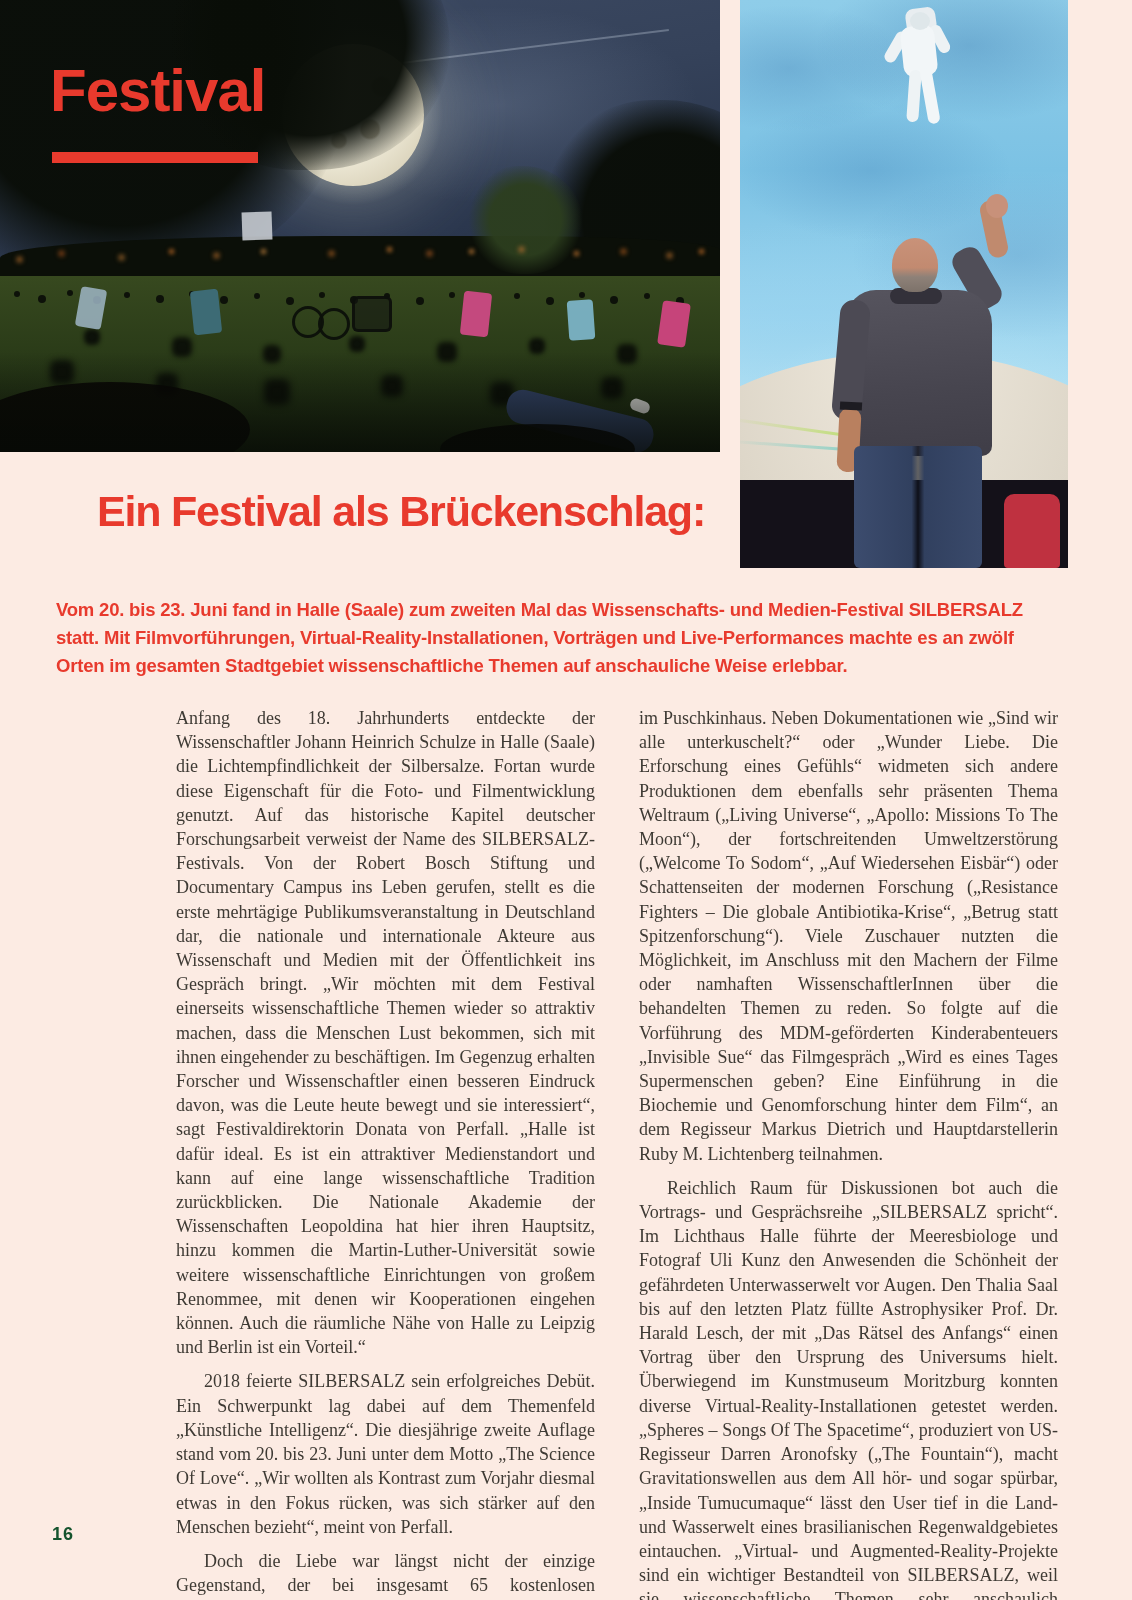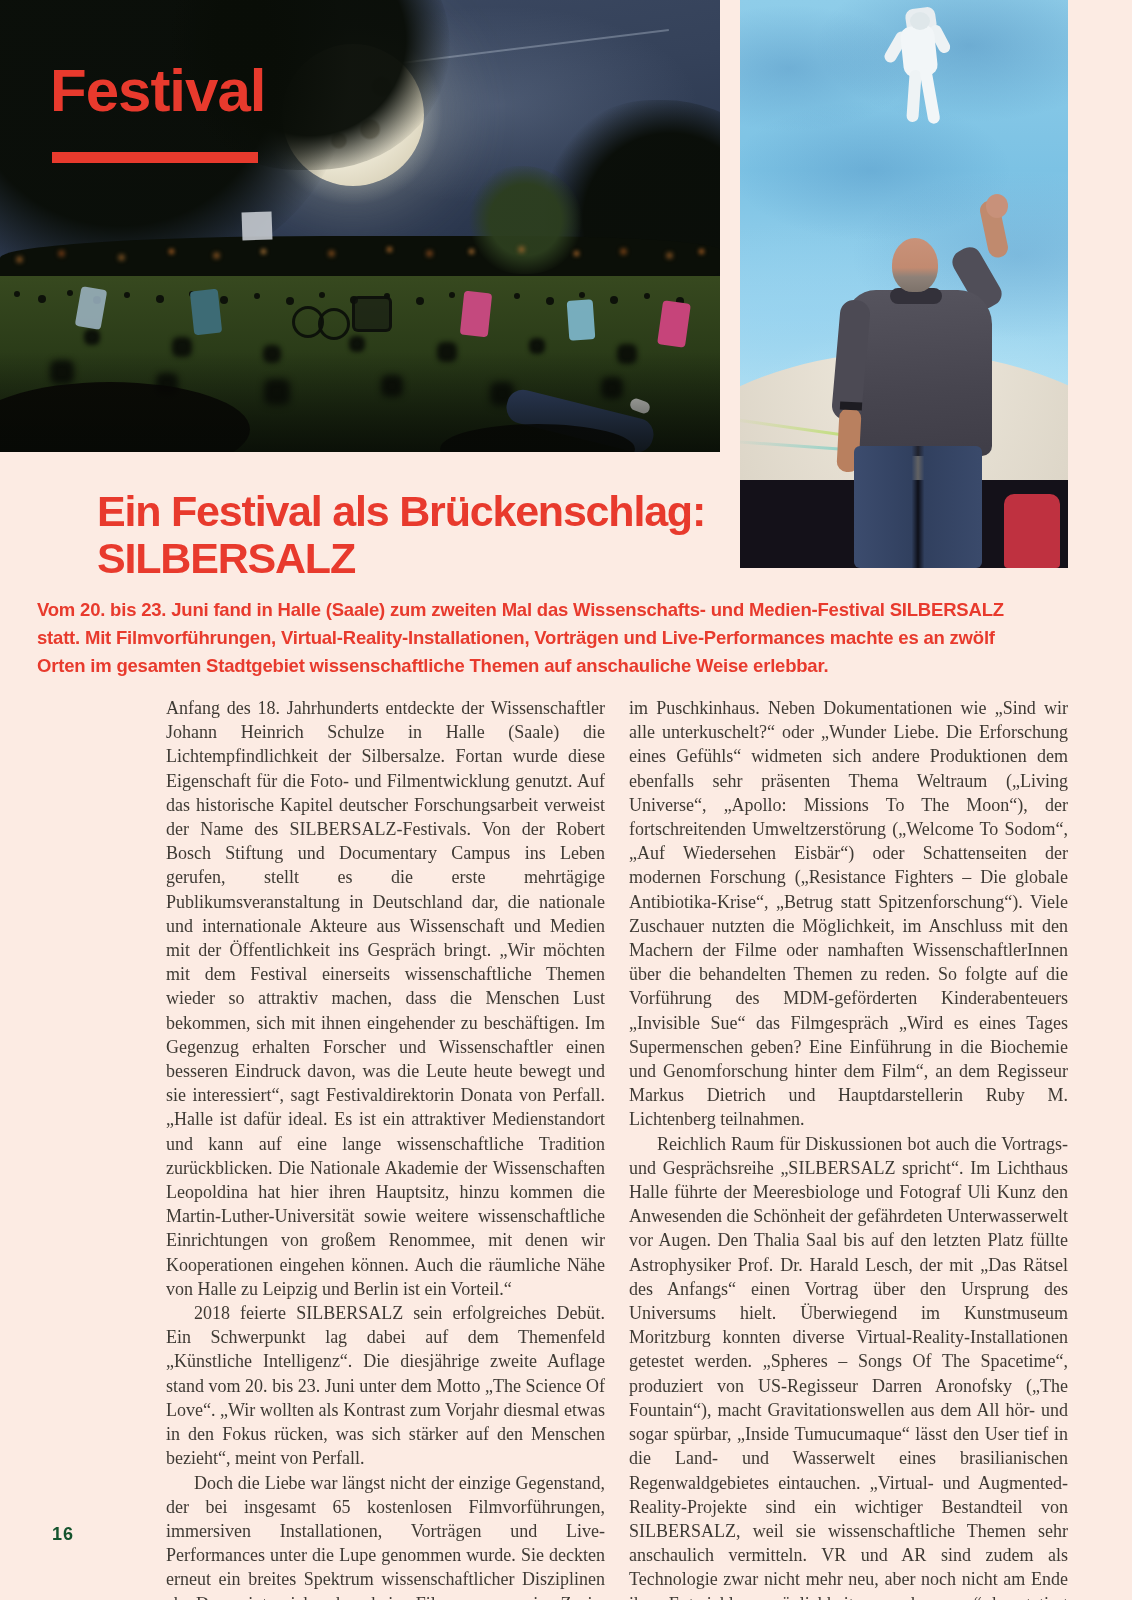--- a/index.html
+++ b/index.html
@@ -119,26 +119,26 @@
             background:linear-gradient(175deg,#56545e,#47454f 60%,#3f3d47);}
   .sp-armL-sleeve{left:96px;top:300px;width:30px;height:120px;background:#4c4a54;border-radius:14px;transform:rotate(5deg);}
   .sp-armL-fore{left:98px;top:408px;width:22px;height:64px;background:#b9805f;border-radius:10px;transform:rotate(3deg);}
   .sp-watch{left:100px;top:402px;width:22px;height:8px;background:#1d1c22;transform:rotate(3deg);}
   .sp-jeans{left:114px;top:446px;width:128px;height:122px;border-radius:6px;
             background:linear-gradient(90deg,#3c4c6e 0%,#31405f 45%,rgba(10,14,24,.6) 50%,#31405f 55%,#3a4a6b 100%);}
 
   
   .headline{position:absolute;left:52px;top:488px;color:#e83a2d;font-weight:bold;
             font-size:43px;line-height:47px;letter-spacing:-1.2px;margin-left:45px;}
-  .standfirst{position:absolute;left:37px;top:596px;width:985px;color:#e83a2d;font-weight:bold;
+  .standfirst{position:absolute;left:56px;top:596px;width:985px;color:#e83a2d;font-weight:bold;
               font-size:18.5px;line-height:28px;letter-spacing:-0.2px;}
   .article{position:absolute;left:166px;top:696px;width:902px;display:flex;gap:24px;
            font-family:"Liberation Serif",serif;color:#3e3a34;font-size:18px;line-height:24.2px;text-align:justify;}
   .col{width:439px;}
-  .article p{margin:0;}
+  .article p{margin:10px;}
   .article p.indent{text-indent:28px;}
   .pagenum{position:absolute;left:52px;top:1524px;font-size:18px;font-weight:bold;color:#14532d;letter-spacing:1px;}
 </style>
 </head>
 <body>
 
 <div class="page">
 
   <div class="photo-left">
     <div class="pl-sky"></div>
@@ -196,21 +196,20 @@
     <div class="sp sp-collar"></div>
     <div class="sp sp-head"></div>
     <div class="sp sp-armL-sleeve"></div>
     <div class="sp sp-armL-fore"></div>
     <div class="sp sp-watch"></div>
     <div class="sp sp-jeans"></div>
   </div>
 
   <div class="headline">
     <div>Ein Festival als Brückenschlag:</div>
-    <div>SILBERSALZ</div>
   </div>
 
   <div class="standfirst">Vom 20. bis 23. Juni fand in Halle (Saale) zum zweiten Mal das Wissenschafts- und Medien-Festival SILBERSALZ statt. Mit Filmvorführungen, Virtual-Reality-Installationen, Vorträgen und Live-Performances machte es an zwölf Orten im gesamten Stadtgebiet wissenschaftliche Themen auf anschauliche Weise erlebbar.</div>
 
   <div class="article">
     <div class="col">
       <p>Anfang des 18. Jahrhunderts entdeckte der Wissenschaftler Johann Heinrich Schulze in Halle (Saale) die Lichtempfindlichkeit der Silbersalze. Fortan wurde diese Eigenschaft für die Foto- und Filmentwicklung genutzt. Auf das historische Kapitel deutscher Forschungsarbeit verweist der Name des SILBERSALZ-Festivals. Von der Robert Bosch Stiftung und Documentary Campus ins Leben gerufen, stellt es die erste mehrtägige Publikumsveranstaltung in Deutschland dar, die nationale und internationale Akteure aus Wissenschaft und Medien mit der Öffentlichkeit ins Gespräch bringt. „Wir möchten mit dem Festival einerseits wissenschaftliche Themen wieder so attraktiv machen, dass die Menschen Lust bekommen, sich mit ihnen eingehender zu beschäftigen. Im Gegenzug erhalten Forscher und Wissenschaftler einen besseren Eindruck davon, was die Leute heute bewegt und sie interessiert“, sagt Festivaldirektorin Donata von Perfall. „Halle ist dafür ideal. Es ist ein attraktiver Medienstandort und kann auf eine lange wissenschaftliche Tradition zurückblicken. Die Nationale Akademie der Wissenschaften Leopoldina hat hier ihren Hauptsitz, hinzu kommen die Martin-Luther-Universität sowie weitere wissenschaftliche Einrichtungen von großem Renommee, mit denen wir Kooperationen eingehen können. Auch die räumliche Nähe von Halle zu Leipzig und Berlin ist ein Vorteil.“</p>
       <p class="indent">2018 feierte SILBERSALZ sein erfolgreiches Debüt. Ein Schwerpunkt lag dabei auf dem Themenfeld „Künstliche Intelligenz“. Die diesjährige zweite Auflage stand vom 20. bis 23. Juni unter dem Motto „The Science Of Love“. „Wir wollten als Kontrast zum Vorjahr diesmal etwas in den Fokus rücken, was sich stärker auf den Menschen bezieht“, meint von Perfall.</p>
       <p class="indent">Doch die Liebe war längst nicht der einzige Gegenstand, der bei insgesamt 65 kostenlosen Filmvorführungen, immersiven Installationen, Vorträgen und Live-Performances unter die Lupe genommen wurde. Sie deckten erneut ein breites Spektrum wissenschaftlicher Disziplinen ab. Das zeigte sich schon beim Filmprogramm im Zazie, dem Puschkino und dem Thalia Saal</p>
     </div>

